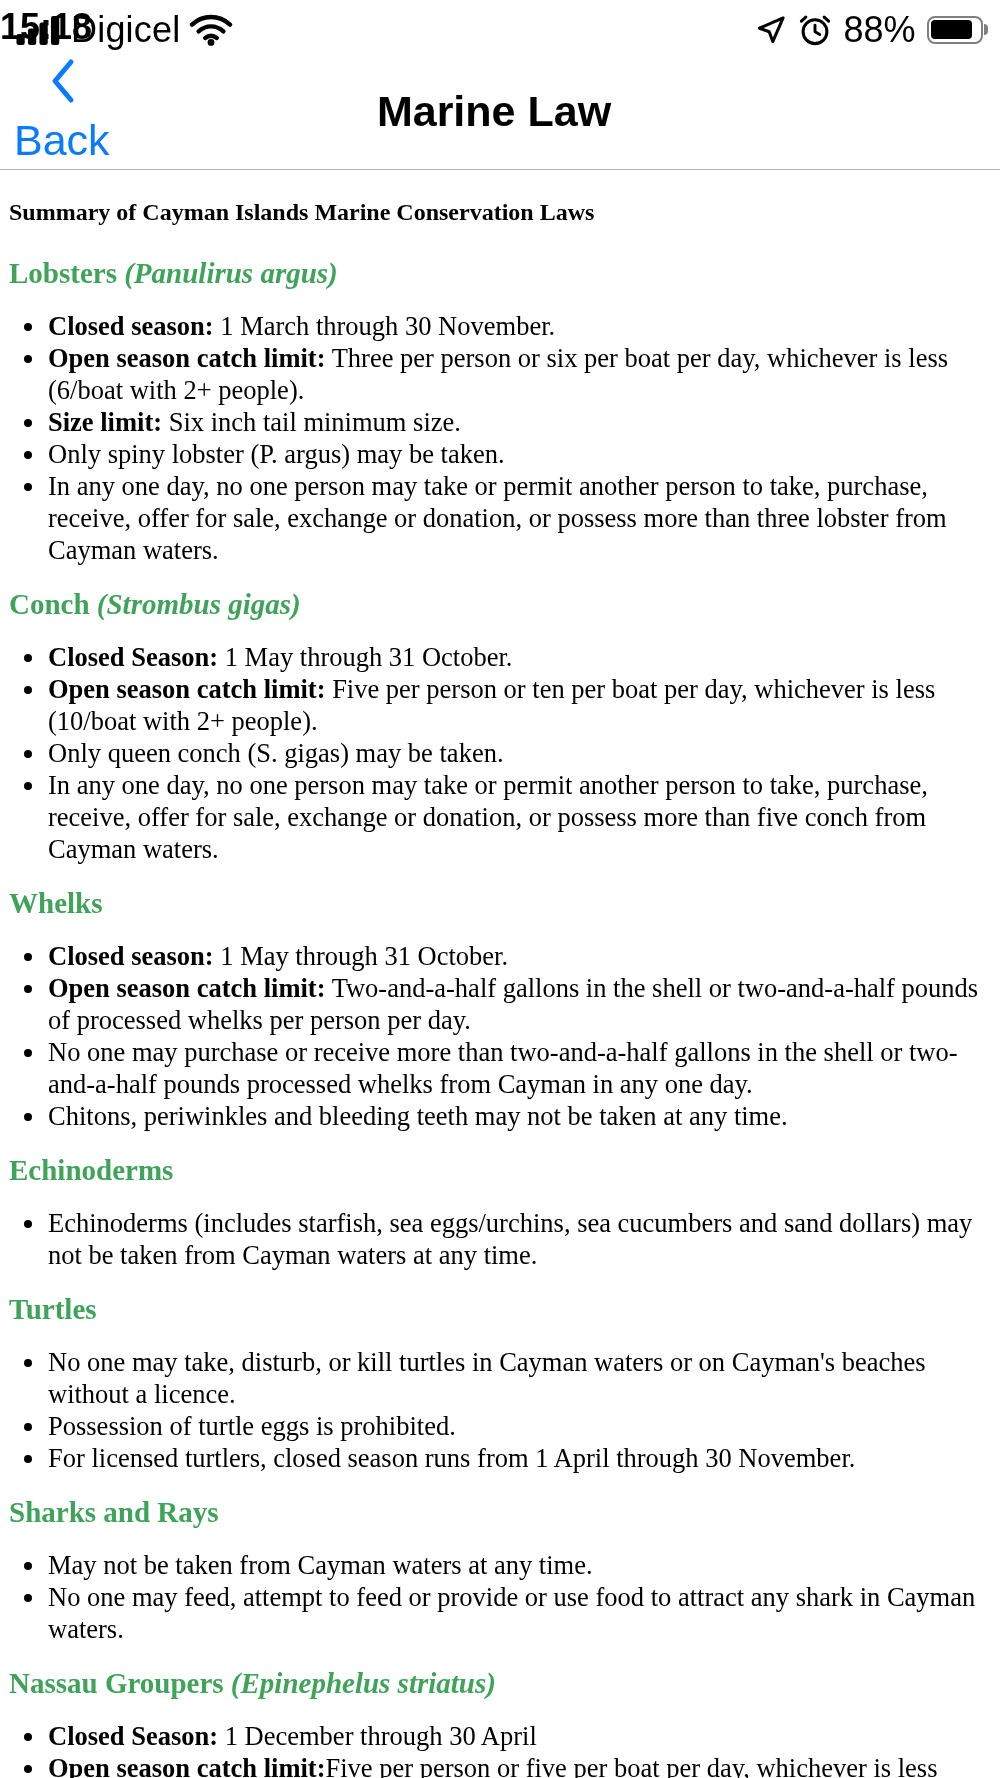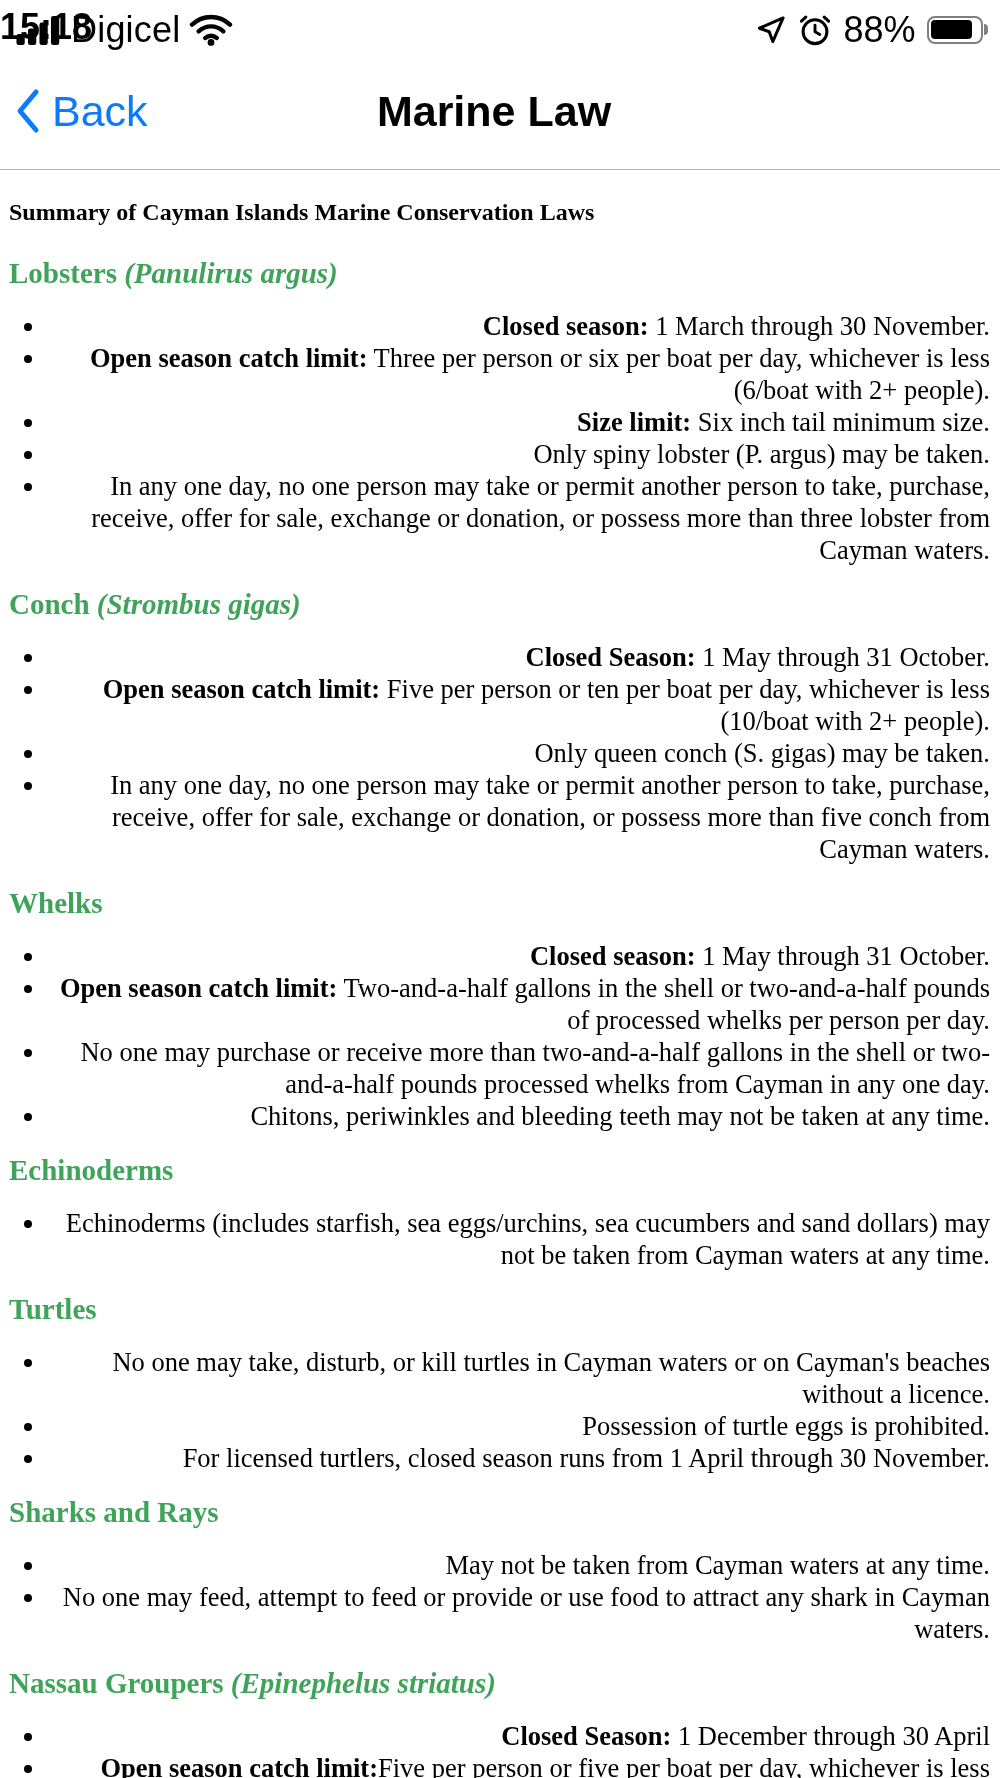--- a/index.html
+++ b/index.html
@@ -37,21 +37,21 @@
   
   .nav-bar {
     position: relative; height: 117px;
     display: flex; align-items: center;
     border-bottom: 1px solid #b5b5b7;
     background: #fff;
   }
   .back-button {
     display: flex; align-items: center; gap: 12px;
     padding-left: 14px; color: #0a7aff; font-size: 43px; cursor: pointer;
-    position: relative; z-index: 2;
+    position: relative; z-index: 2; flex-direction: column;
   }
   .nav-title {
     position: absolute; left: 0; right: 12px; text-align: center;
     font-size: 43px; font-weight: 700; color: #000; pointer-events: none;
   }
 
   
   .content {
     padding: 22px 10px 0 9px;
     font-family: "Liberation Serif", "DejaVu Serif", serif;
@@ -59,21 +59,21 @@
   }
   .page-heading {
     font-size: 24px; line-height: 40px; font-weight: 700;
     margin: 0 0 24px 0;
   }
   .section-heading {
     font-size: 29px; line-height: 34px; font-weight: 700;
     color: #3fa45a; margin: 21px 0 20px 0;
   }
   .section-heading em { font-style: italic; }
-  ul.bullet-list { margin: 12px 0; padding-left: 38px; text-align: right; }
+  ul.bullet-list { margin: 12px 0; padding-left: 38px; }
   ul.bullet-list li { padding-left: 1px; }
   ul.bullet-list li strong { font-weight: 700; }
 </style>
 </head>
 <body>
 
 <div class="screen">
 
   <div class="status-bar">
     <div class="sb-left">

